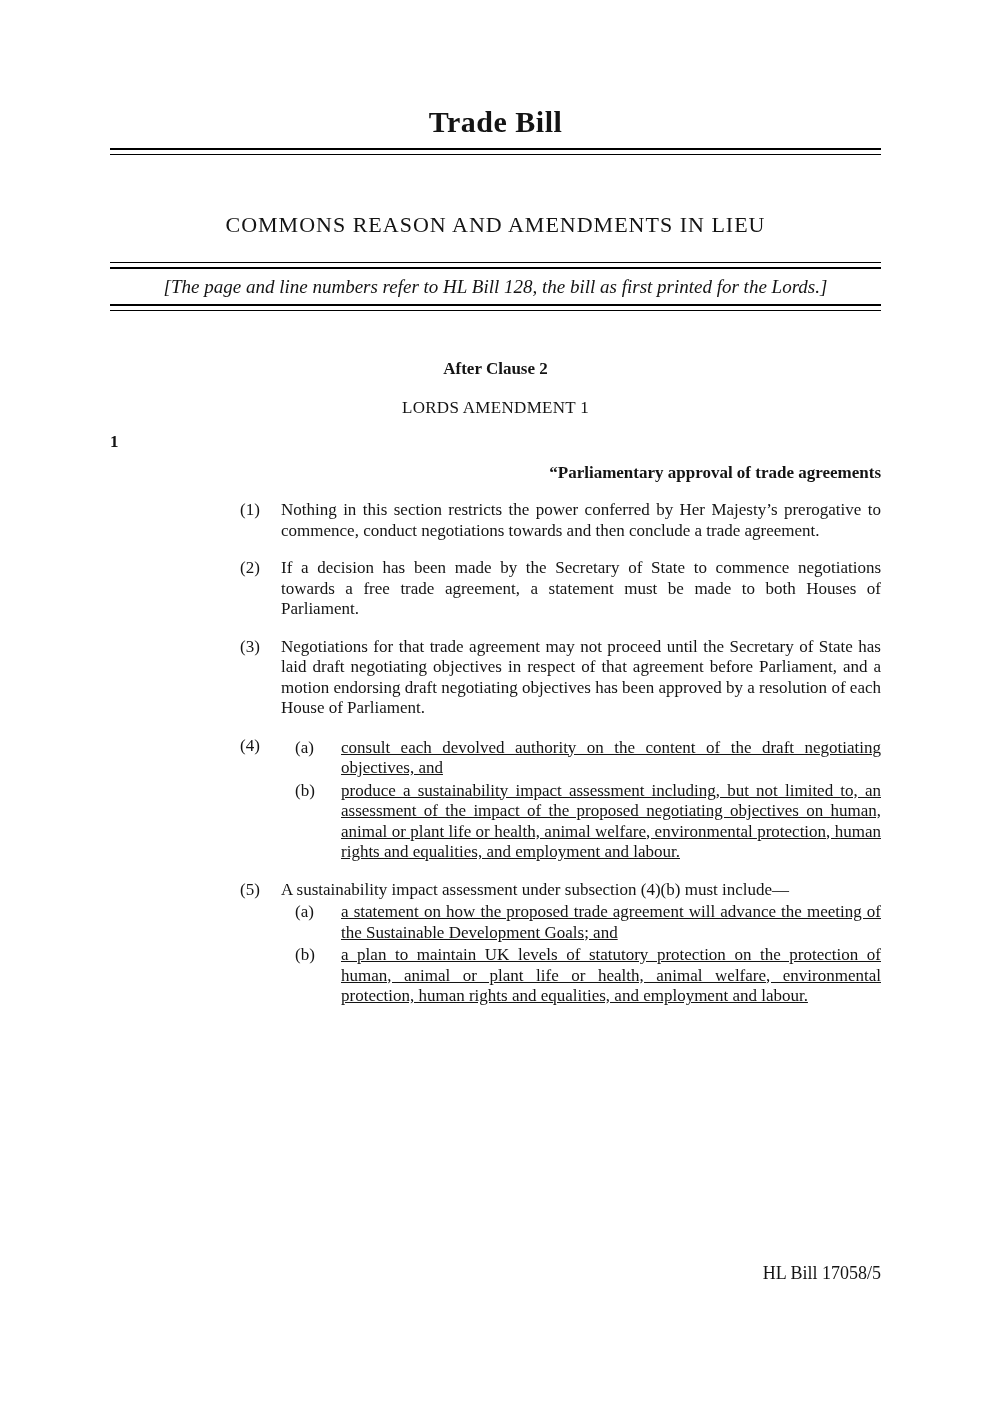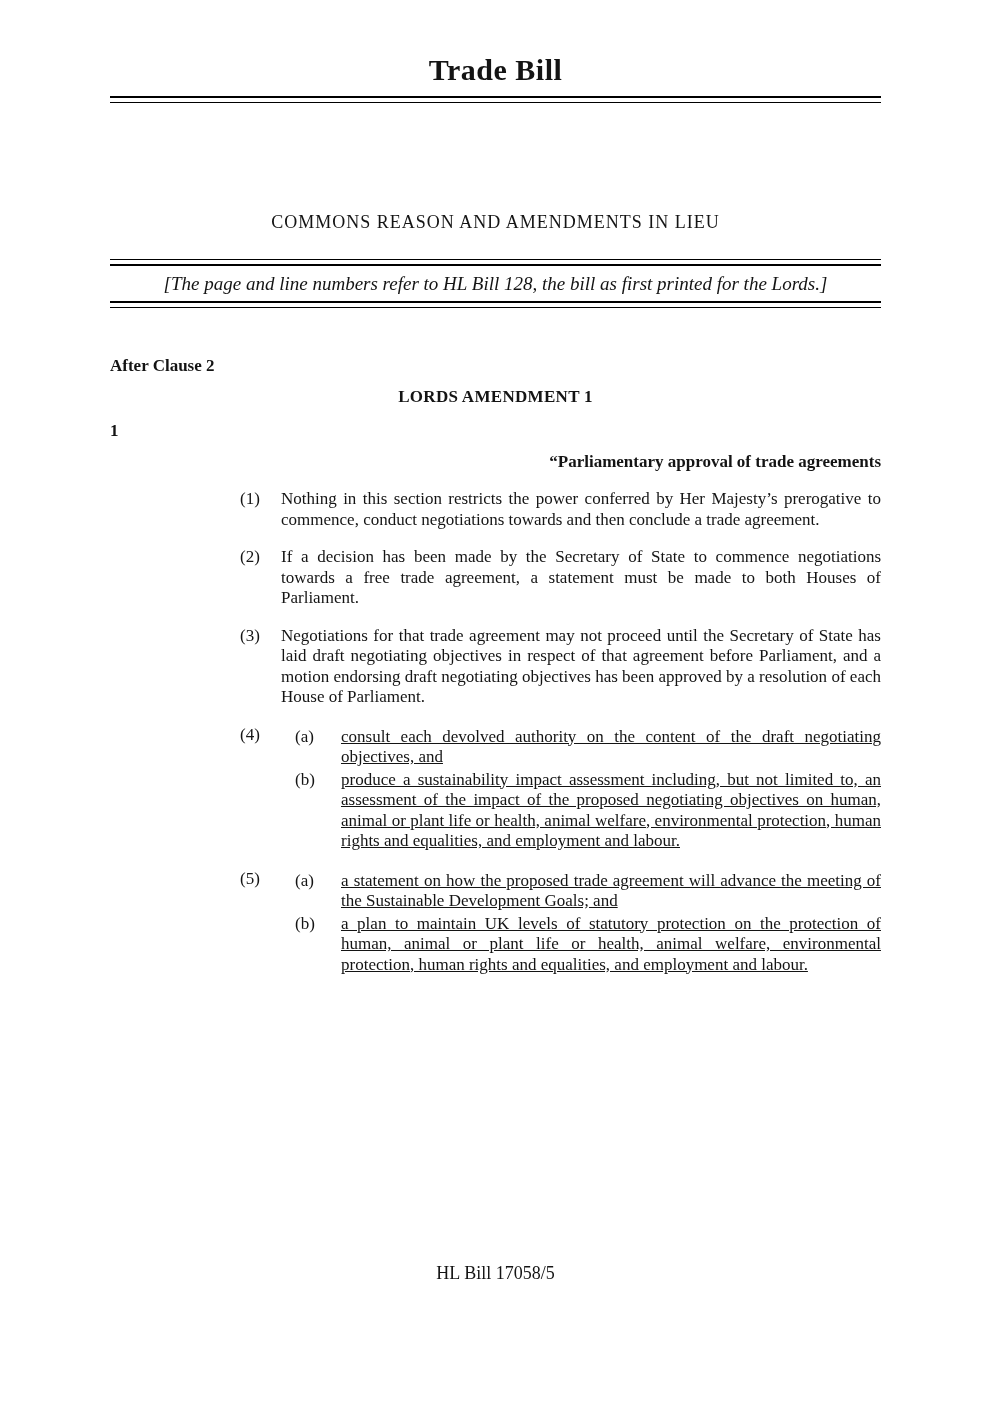--- a/index.html
+++ b/index.html
@@ -9,65 +9,65 @@
     height: 1403px;
     margin: 0 auto;
     background: #ffffff;
     font-family: "Liberation Serif", serif;
     color: #141414;
     overflow: hidden;
   }
   .content { position: absolute; left: 110px; top: 0; width: 771px; }
 
   .title {
-    padding-top: 52px;
+    padding-top: 104px;
     text-align: center;
     font-weight: bold;
     font-size: 30px;
     line-height: 36px;
     letter-spacing: 0.5px;
   }
   .rule-pair {
     height: 4px;
     border-top: 2px solid #000;
     border-bottom: 1px solid #000;
   }
   .rule-title { margin-top: 8px; }
 
   .main-heading {
-    margin-top: 108px;
+    margin-top: 59px;
     text-align: center;
-    font-size: 18px;
+    font-size: 22px;
     line-height: 22px;
     letter-spacing: 1px;
   }
 
   .note-rule-top { margin-top: 26px; height: 4px; border-top: 1px solid #000; border-bottom: 2px solid #000; }
   .note-text {
     margin-top: 7px;
     text-align: center;
     font-style: italic;
     font-size: 19px;
     line-height: 21px;
   }
   .note-rule-bottom { margin-top: 7px; height: 4px; border-top: 2px solid #000; border-bottom: 1px solid #000; }
 
   .after-clause {
     margin-top: 47px;
+    text-align: center;
     font-weight: bold;
     font-size: 17px;
     line-height: 21px;
   }
   .lords-amendment {
-    margin-top: 10px;
+    margin-top: 18px;
     text-align: center;
     font-size: 17px;
     line-height: 21px;
     letter-spacing: 0.3px;
-    font-weight: bold;
   }
 
   .amendment-line { margin-top: 13px; display: flex; font-size: 17px; line-height: 21px; }
   .amend-num { width: 110px; flex-shrink: 0; font-weight: bold; }
   .amend-text { flex: 1; }
 
   .clause-title {
     margin-left: 110px;
     margin-top: 10px;
     font-weight: bold;
@@ -89,21 +89,21 @@
   .subitem { display: flex; margin-top: 2px; margin-left: 14px; }
   .si-num { width: 46px; flex-shrink: 0; }
   .si-body { flex: 1; text-align: justify; text-decoration: underline; }
 
   .footer {
     position: absolute;
     top: 1262px;
     left: 110px;
     width: 771px;
     display: flex;
-    justify-content: center;
+    justify-content: flex-end;
     font-size: 18px;
     line-height: 22px;
   }
 </style>
 </head>
 <body>
 
 <div class="page">
   <div class="content">
 
@@ -150,20 +150,21 @@
         <div class="subitem">
           <span class="si-num">(b)</span>
           <span class="si-body">produce a sustainability impact assessment including, but not limited to, an assessment of the impact of the proposed negotiating objectives on human, animal or plant life or health, animal welfare, environmental protection, human rights and equalities, and employment and labour.</span>
         </div>
       </div>
     </div>
 
     <div class="subsection">
       <span class="ss-num">(5)</span>
       <div class="ss-body">
+        <div class="ss-intro">A sustainability impact assessment under subsection (4)(b) must include—</div>
         <div class="subitem">
           <span class="si-num">(a)</span>
           <span class="si-body">a statement on how the proposed trade agreement will advance the meeting of the Sustainable Development Goals; and</span>
         </div>
         <div class="subitem">
           <span class="si-num">(b)</span>
           <span class="si-body">a plan to maintain UK levels of statutory protection on the protection of human, animal or plant life or health, animal welfare, environmental protection, human rights and equalities, and employment and labour.</span>
         </div>
       </div>
     </div>

